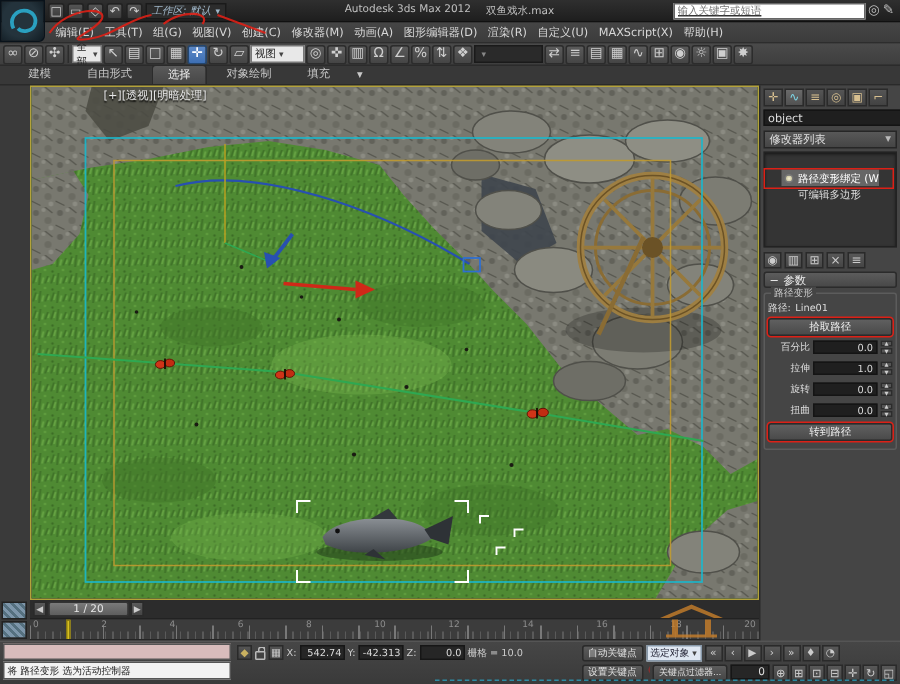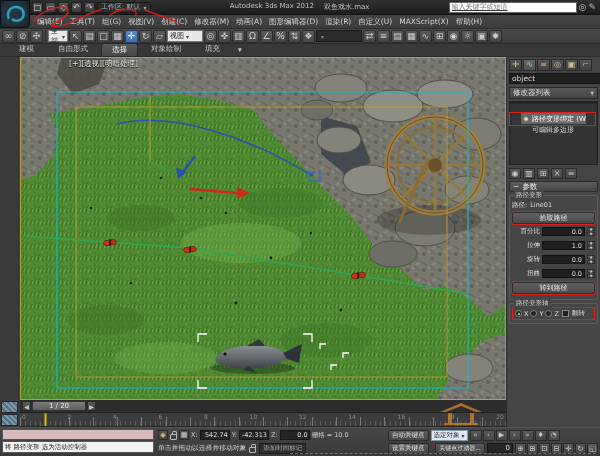--- a/index.html
+++ b/index.html
@@ -10,21 +10,21 @@
   *{box-sizing:border-box;margin:0;padding:0;font-family:"DejaVu Sans","Liberation Sans",sans-serif;}
   body{background:#222;}
   #app{position:relative;width:600px;height:456px;background:var(--bg);overflow:hidden;color:var(--txt);}
   .abs{position:absolute;}
   .i{display:inline-flex;align-items:center;justify-content:center;}
 
   
   #titlebar{left:0;top:0;width:600px;height:15px;background:linear-gradient(#2f2f2f,#1e1e1e);border-bottom:1px solid #111;display:flex;align-items:center;gap:2px;padding-left:32px;}
   #appbtn{position:absolute;left:0;top:0;width:30px;height:28px;background:radial-gradient(circle at 45% 45%,#24333c 55%,#101b22 100%);border:1px solid #09121a;border-radius:0 0 4px 0;z-index:30;}
   .qicon{width:11px;height:11px;font-size:8px;color:#cfcfcf;background:linear-gradient(#555,#3a3a3a);border:1px solid #222;border-radius:2px;}
-  #workspace{height:11px;background:#2c2c2c;border:1px solid #1a1a1a;color:#9fb6c8;font-size:7px;display:flex;align-items:center;padding:0 3px;gap:3px;}
+  #workspace{height:11px;background:#2c2c2c;border:1px solid #1a1a1a;color:#9fb6c8;font-size:7px;display:flex;align-items:center;padding:0 3px;gap:3px;font-style:italic;}
   #scene-title{flex:1;display:flex;justify-content:center;gap:10px;font-size:7px;color:#c0c0c0;white-space:nowrap;overflow:hidden;}
   #searchwrap{display:flex;align-items:center;gap:2px;margin-right:4px;}
   #search{width:128px;height:11px;background:#fff;border:1px solid #666;font-size:7px;color:#333;padding:0 2px;text-decoration:underline;}
   .tb-ic{font-size:9px;color:#bbb;}
 
   
   #menubar{left:0;top:15px;width:600px;height:14px;background:linear-gradient(#454545,#3c3c3c);border-bottom:1px solid #2d2d2d;display:flex;align-items:center;gap:1px;padding-left:34px;}
   .menu-item{font-size:7.5px;color:#d8d8d8;padding:0 3px;white-space:nowrap;}
 
   
@@ -449,38 +449,20 @@
             <span class="spinlabel">扭曲</span>
             <span class="spinfield">0.0</span>
             <span class="spinner">
               <span class="sbtn">▲</span>
               <span class="sbtn">▼</span>
             </span>
           </div>
         </div>
       <div class="cbtn ann">转到路径</div>
     </div>
-    <div class="group">
-      <span class="group-legend">路径变形轴</span>
-      <div id="axisrow">
-        <span style="display:flex;align-items:center;gap:2px">
-
-            <span class="radio on"></span>
-            <span class="axlabel">X</span>
-
-            <span class="radio"></span>
-            <span class="axlabel">Y</span>
-
-            <span class="radio"></span>
-            <span class="axlabel">Z</span>
-          </span>
-        <span class="chk"></span>
-        <span class="axlabel">翻转</span>
-      </div>
-    </div>
   </div>
 
   <div id="minicol" class="abs">
     <span class="minibtn"></span>
     <span class="minibtn"></span>
   </div>
   <div id="trackbar" class="abs">
     <span class="tarrow i">◀</span>
     <span id="thandle">1 / 20</span>
     <span class="tarrow i">▶</span>
@@ -520,25 +502,20 @@
     <span class="lock"></span>
     <span class="sicon i" style="color:#ccc">▦</span>
     <span class="clabel">X:</span>
     <span class="cfield">542.74</span>
     <span class="clabel">Y:</span>
     <span class="cfield">-42.313</span>
     <span class="clabel">Z:</span>
     <span class="cfield">0.0</span>
     <span class="clabel">栅格 = 10.0</span>
   </div>
-  <div id="mid-row2" class="abs">
-    <span id="prompt">单击并拖动以选择并移动对象</span>
-    <span class="lock"></span>
-    <span id="timetag">添加时间标记</span>
-  </div>
   <div id="right-row1" class="abs">
     <span class="kbtn">自动关键点</span>
     <span id="selset">
         <span>选定对象</span>
         <span class="caret">▾</span>
       </span>
     <span style="display:flex;gap:1px">
 
     <span class="pbtn i">«</span>
         <span class="pbtn i">‹</span>

